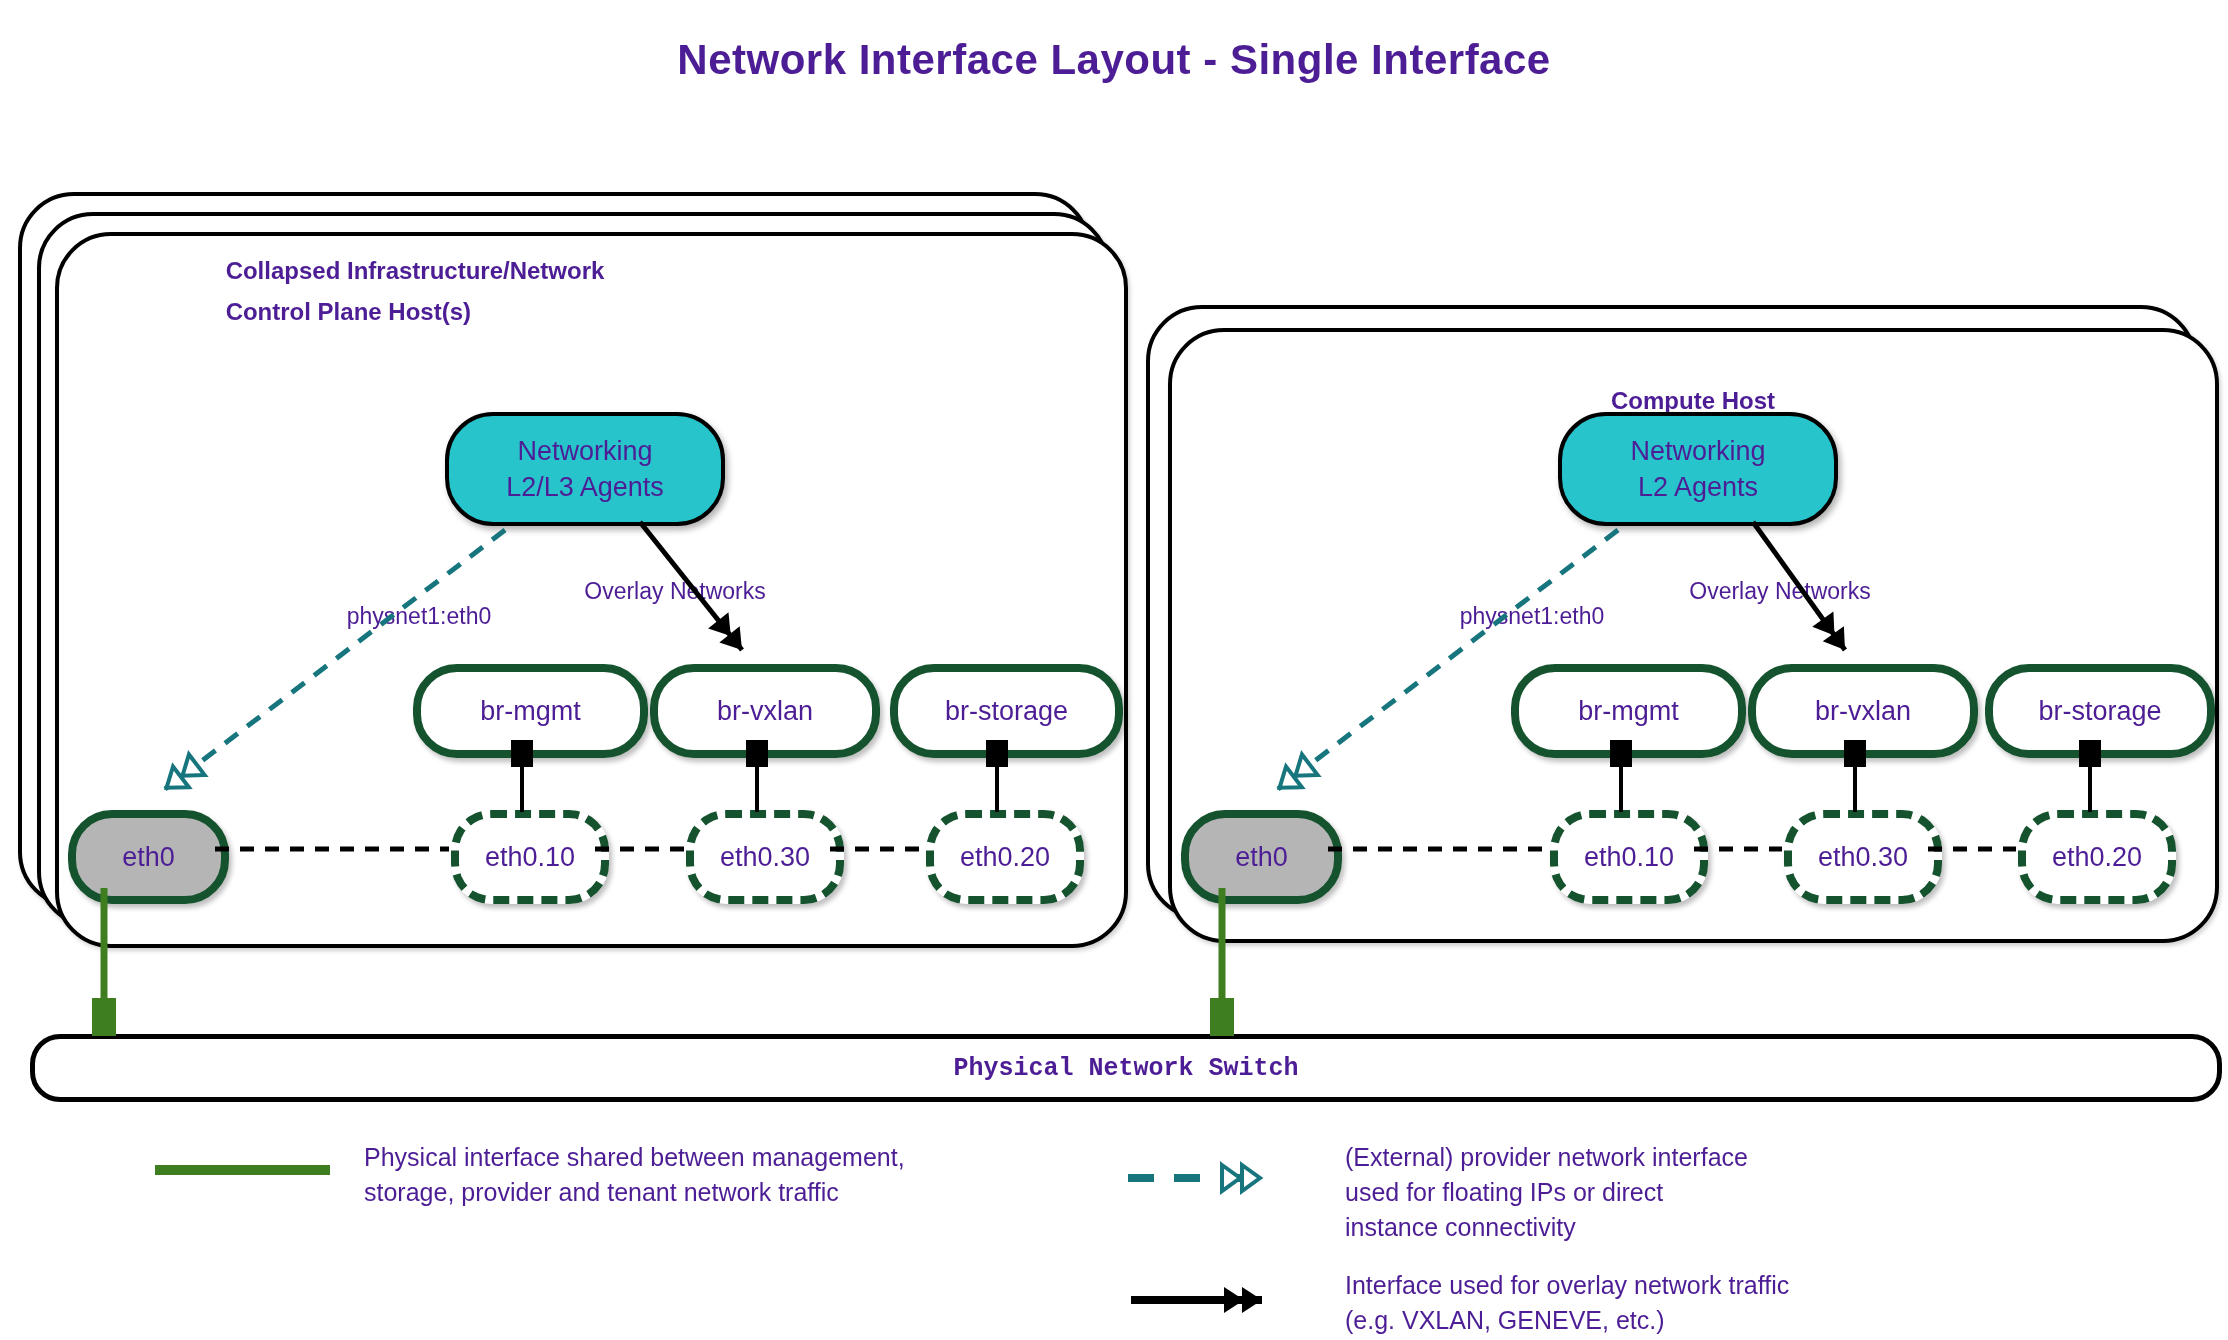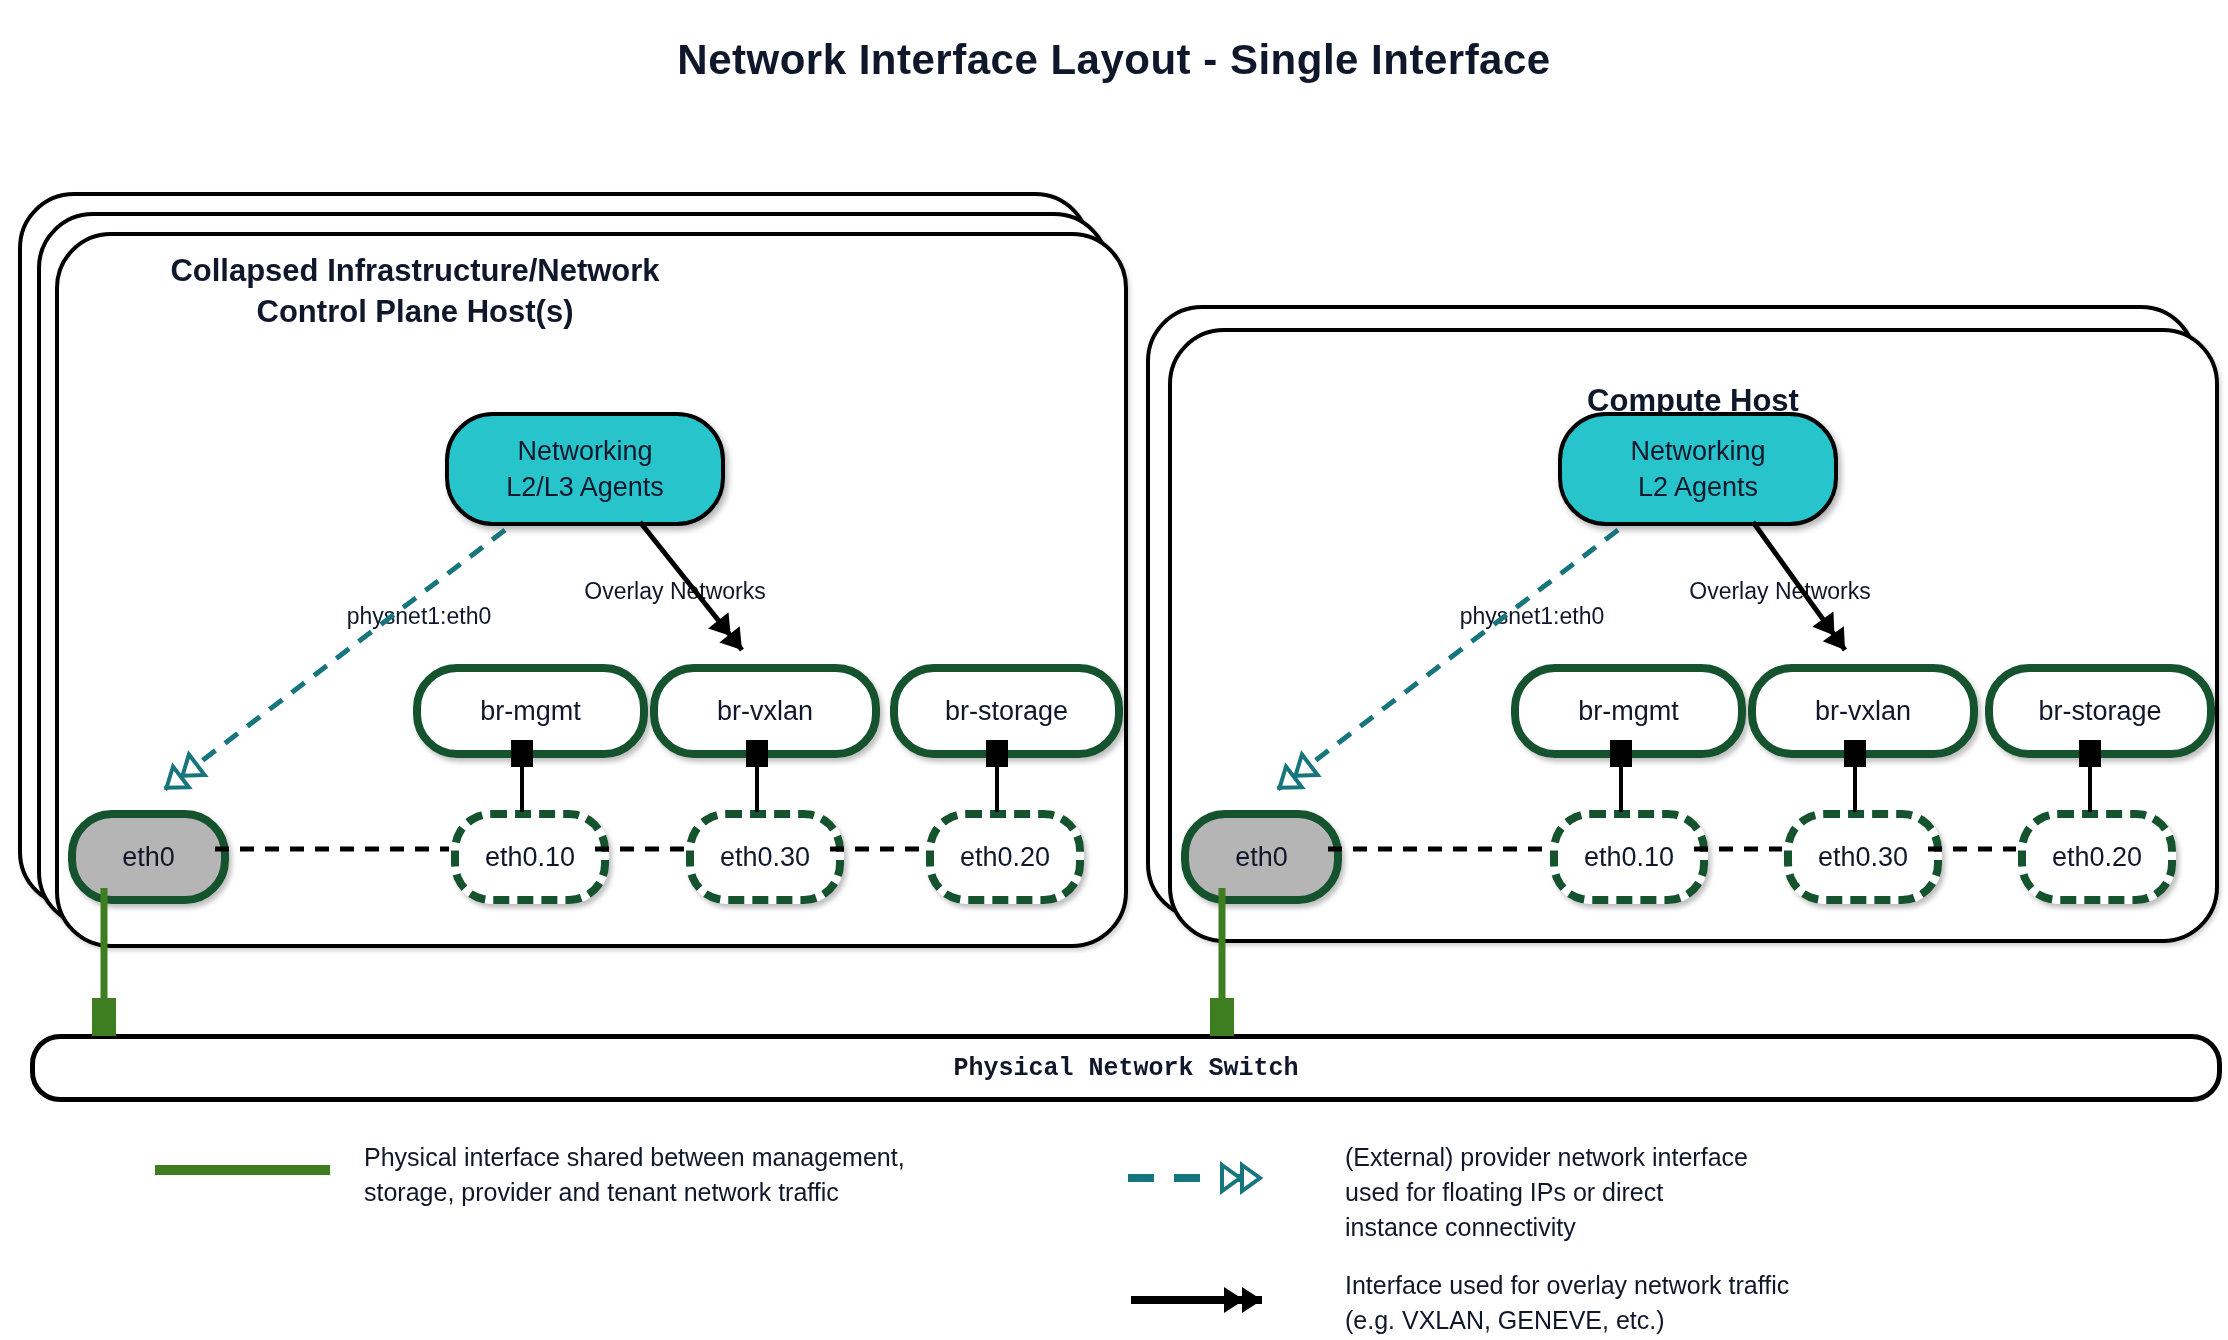--- a/index.html
+++ b/index.html
@@ -1,30 +1,30 @@
 <!DOCTYPE html>
 <html style="--teal: #28c4cc; --teal-dark: #17757e; --green: #3f7e20; --gray: #b5b5b5;"><head>
 <meta charset="utf-8">
 <style>
   html,body { margin:0; padding:0; background:#fff; }
   .canvas {
     position:relative; width:2228px; height:1340px; background:#fff;
-    font-family:"Liberation Sans", sans-serif; color:#0f172a; overflow:hidden;
+    font-family:"Liberation Sans", sans-serif; color:#4c1d95; overflow:hidden;
   }
   .main-title {
     position:absolute; top:36px; left:0; width:100%;
     text-align:center; font-size:42px; font-weight:bold; letter-spacing:.5px;
   }
   .stack {
     position:absolute; background:#fff; border:4px solid #000; border-radius:56px;
     box-shadow:2px 3px 4px rgba(0,0,0,.18);
   }
   .host-title {
     position:absolute; transform:translateX(-50%); font-weight:bold;
-    font-size:31px; line-height:41px; text-align:center; white-space:nowrap; z-index:3;
+    font-size:24px; line-height:41px; white-space:nowrap; z-index:3;
   }
   .agent {
     position:absolute; display:flex; flex-direction:column; align-items:center; justify-content:center;
     background:var(--teal); border:4px solid #000; border-radius:48px;
     font-size:27px; line-height:36px; text-align:center; z-index:3;
     box-shadow:3px 4px 6px rgba(0,0,0,.3);
   }
   .lbl {
     position:absolute; transform:translateX(-50%); font-size:23px; white-space:nowrap; z-index:3;
   }

